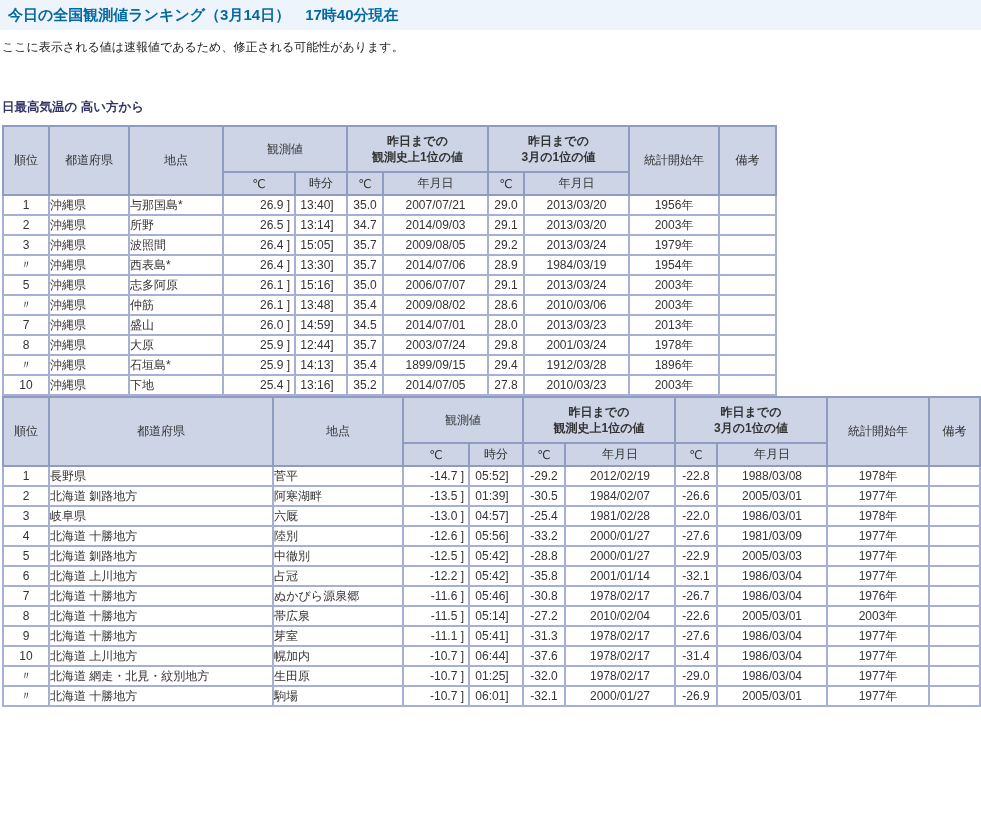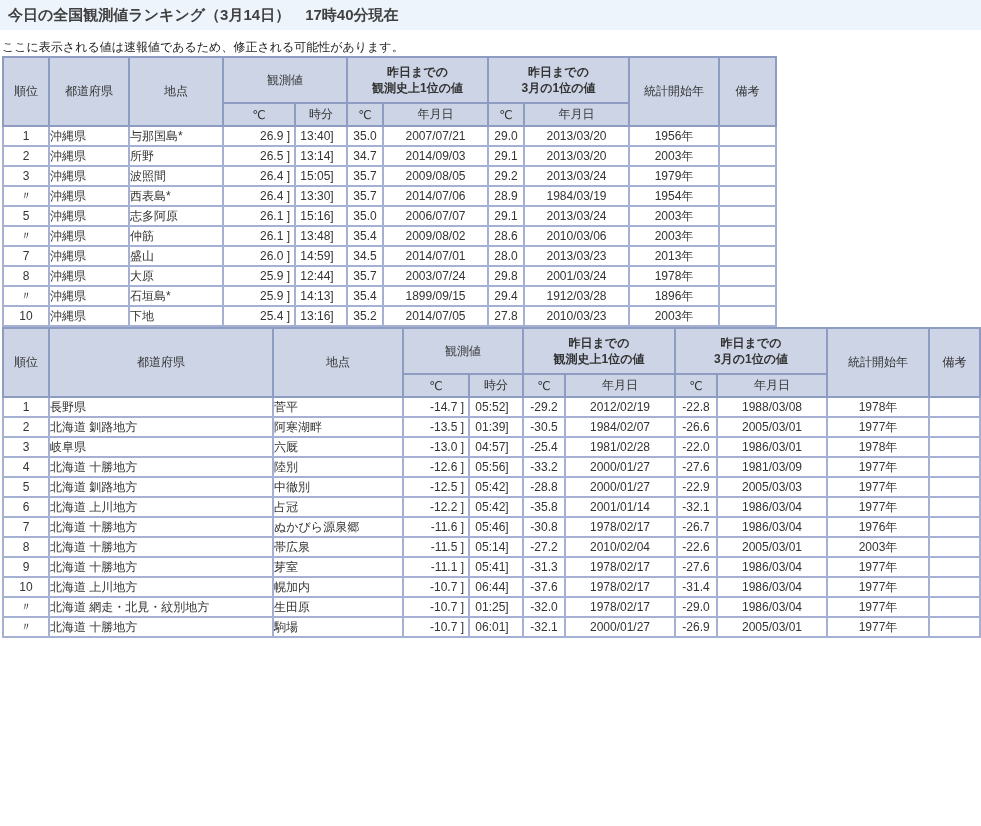--- a/index.html
+++ b/index.html
@@ -16,21 +16,21 @@
     height: 30px;
     display: flex;
     align-items: center;
     padding: 0 8px;
     box-sizing: border-box;
   }
   .title-band h1 {
     margin: 0;
     font-size: 15px;
     font-weight: bold;
-    color: #404040;
+    color: #0369a1;
   }
   .note {
     margin: 9px 2px 0 2px;
     font-size: 12px;
     color: #222222;
   }
   .sec-h {
     margin: 43px 0 9px 2px;
     font-size: 12.5px;
     font-weight: bold;
@@ -73,20 +73,21 @@
 </head>
 <body>
 
 <header class="title-band">
   <h1>今日の全国観測値ランキング（3月14日）　17時40分現在</h1>
 </header>
 
 <p class="note">ここに表示される値は速報値であるため、修正される可能性があります。</p>
 
 <section>
+  <h2 class="sec-h">日最高気温の 高い方から</h2>
   <table class="rank-table">
     <colgroup>
       <col style="width:46px">
         <col style="width:80px">
         <col style="width:94px">
       <col style="width:72px">
         <col style="width:52px">
         <col style="width:36px">
       <col style="width:105px">
         <col style="width:36px">

